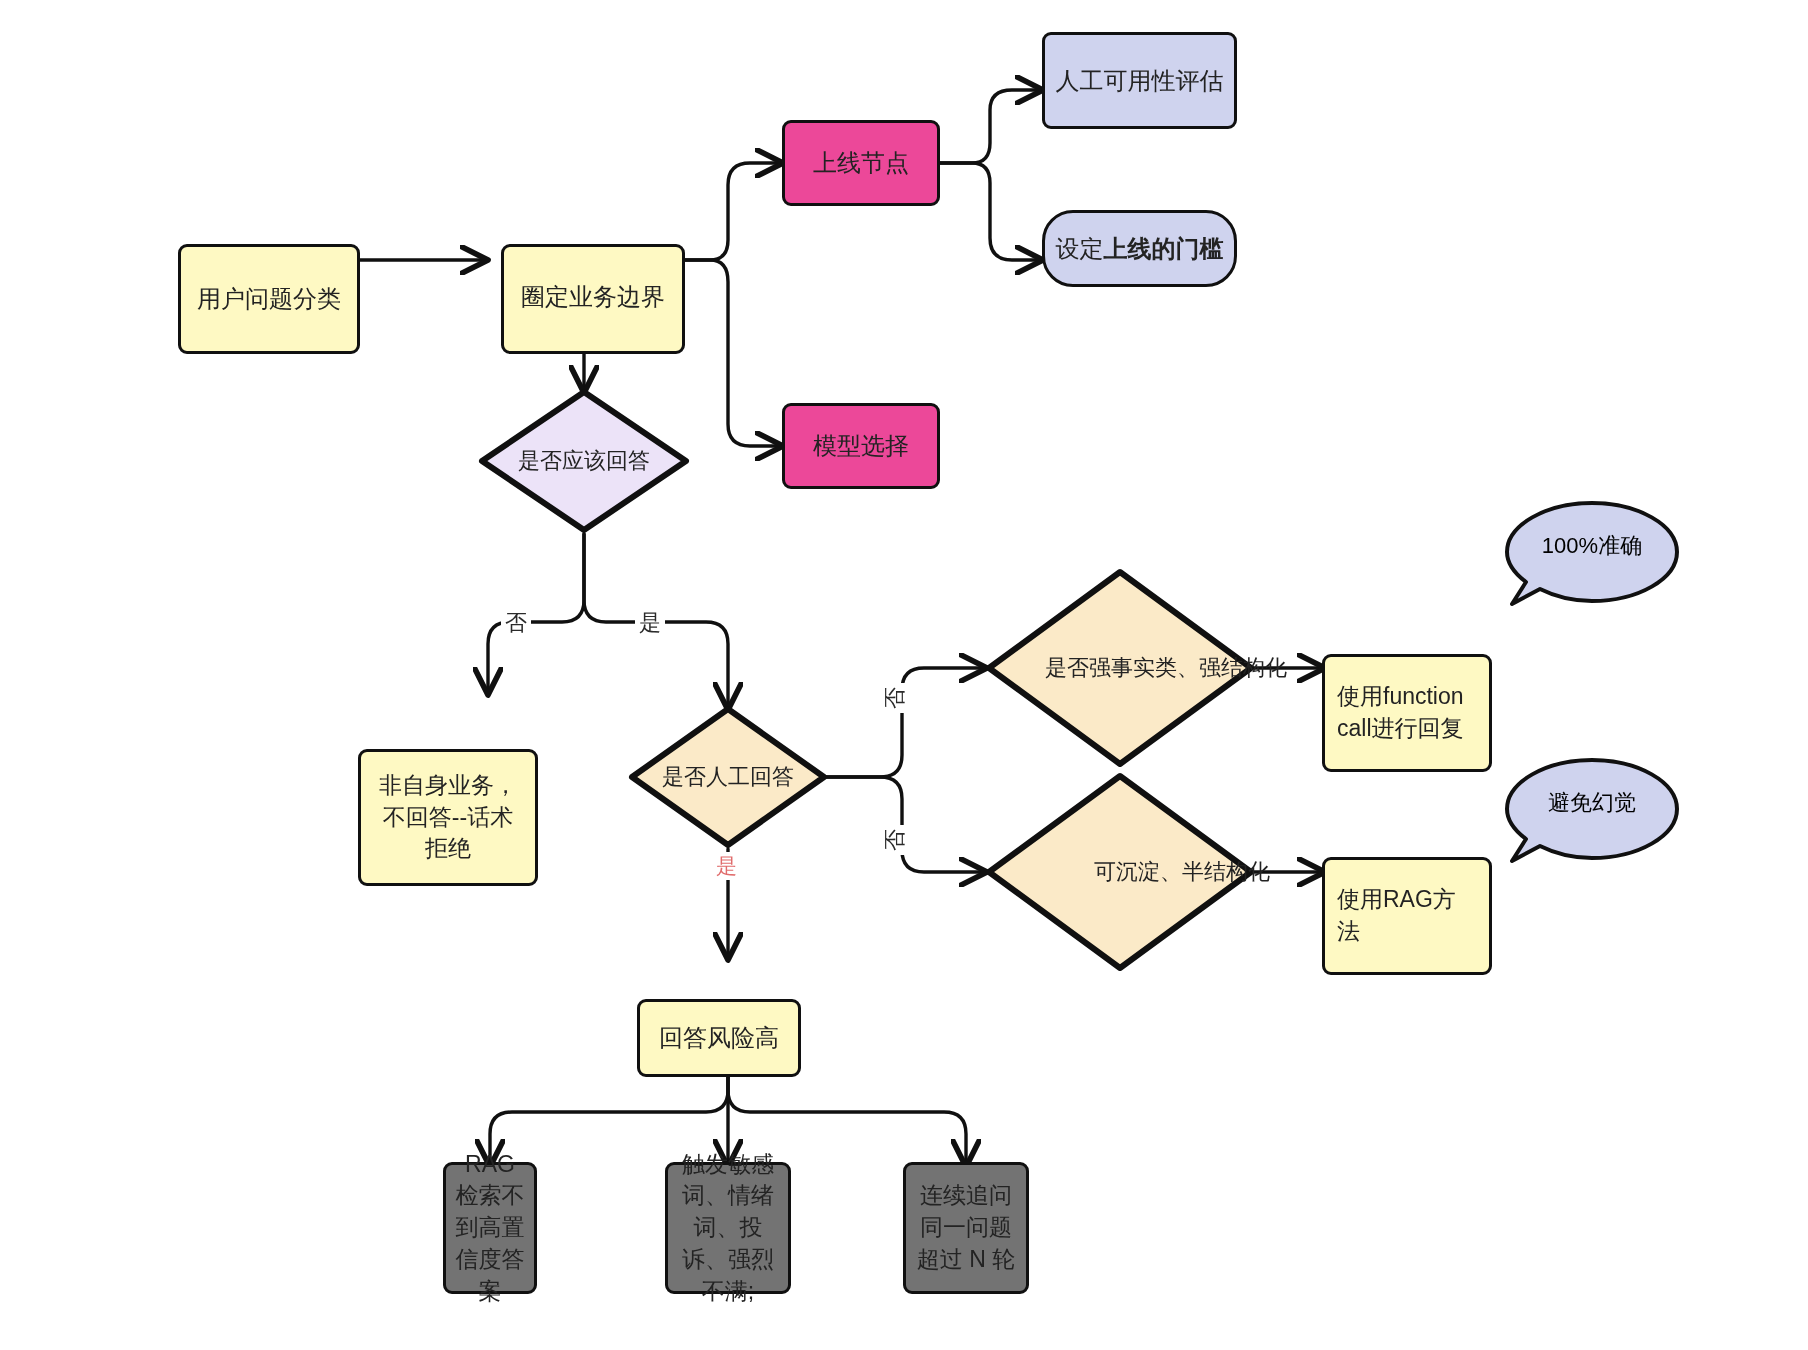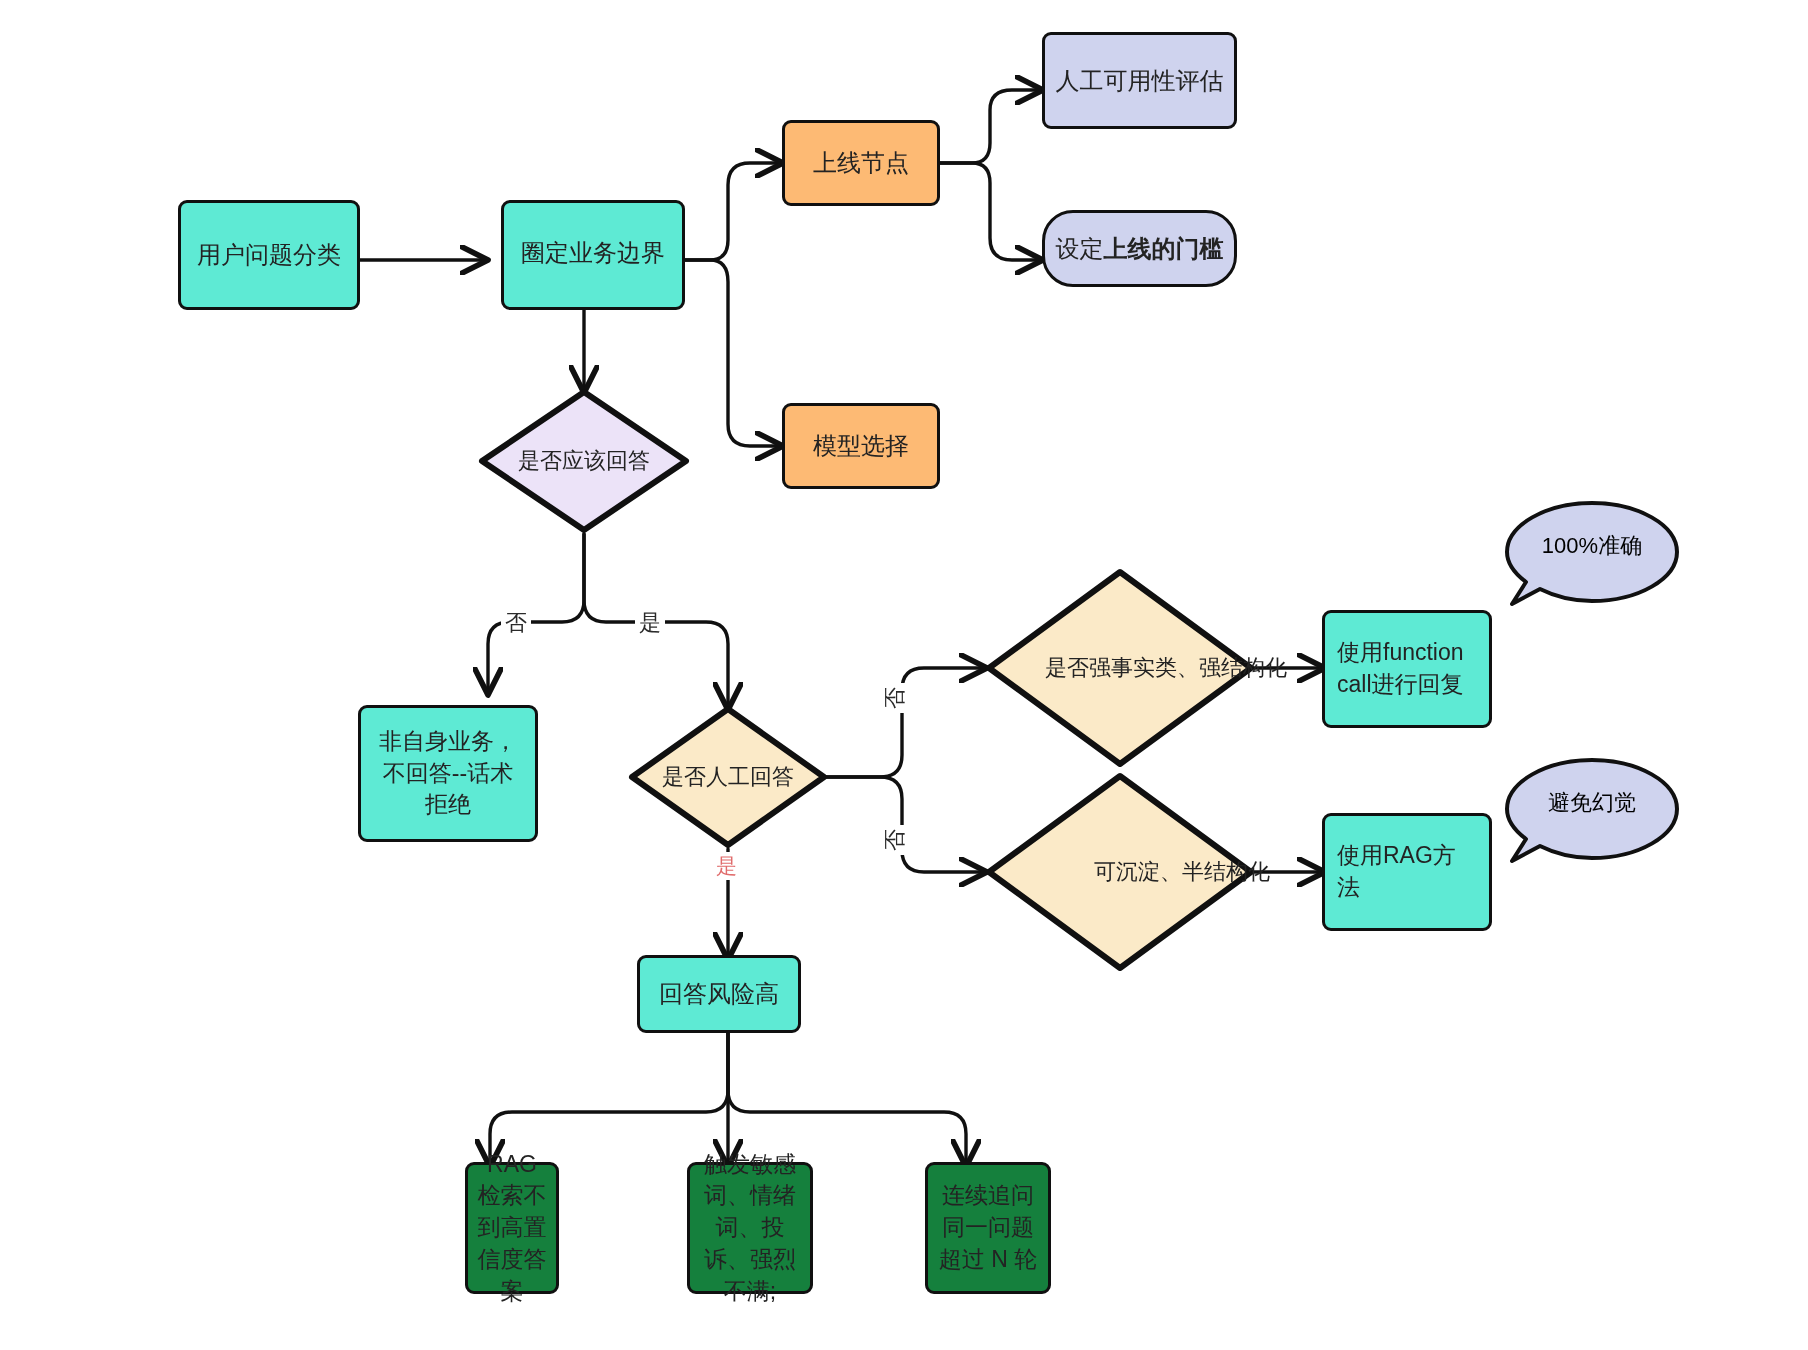--- a/index.html
+++ b/index.html
@@ -32,24 +32,24 @@
     justify-content: center;
     text-align: center;
     color: #232323;
     line-height: 1.38;
   }
   
   .rect {
     border: 3px solid #101010;
     border-radius: 9px;
   }
-  .fill-blue   { background: #5eead4; }
+  .fill-blue   { background: #fef9c3; margin-top: 44px; }
   .fill-lav    { background: #cfd3ee; }
-  .fill-purple { background: #fdba74; }
-  .fill-cream  { background: #15803d; margin-left: 22px; }
+  .fill-purple { background: #ec4899; }
+  .fill-cream  { background: #737373; }
 
   
   .diamond {
     position: absolute;
   }
   .diamond .dshape {
     position: absolute;
     left: 0; top: 0;
     width: 100%;
     height: 100%;

